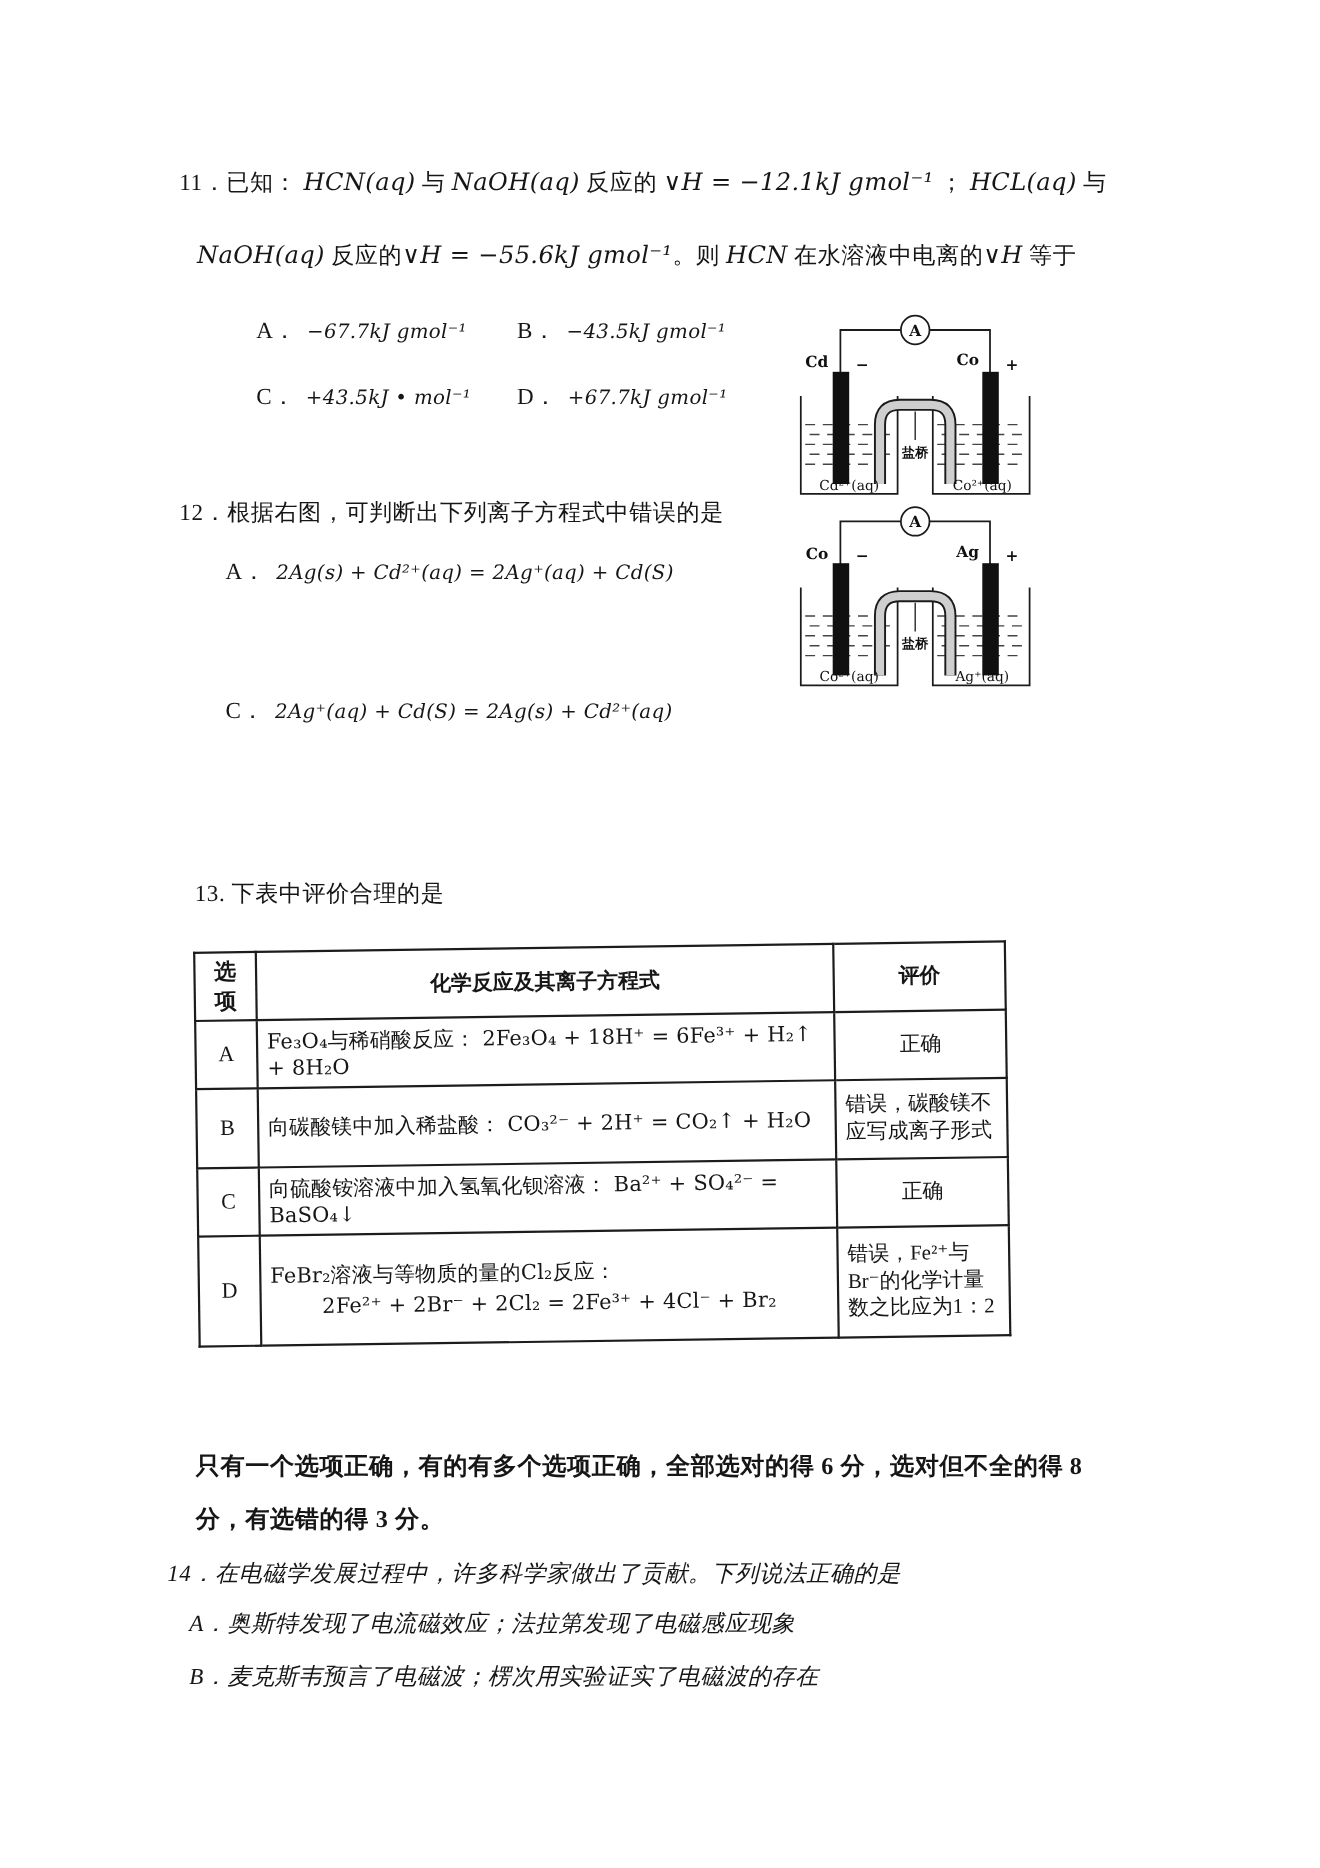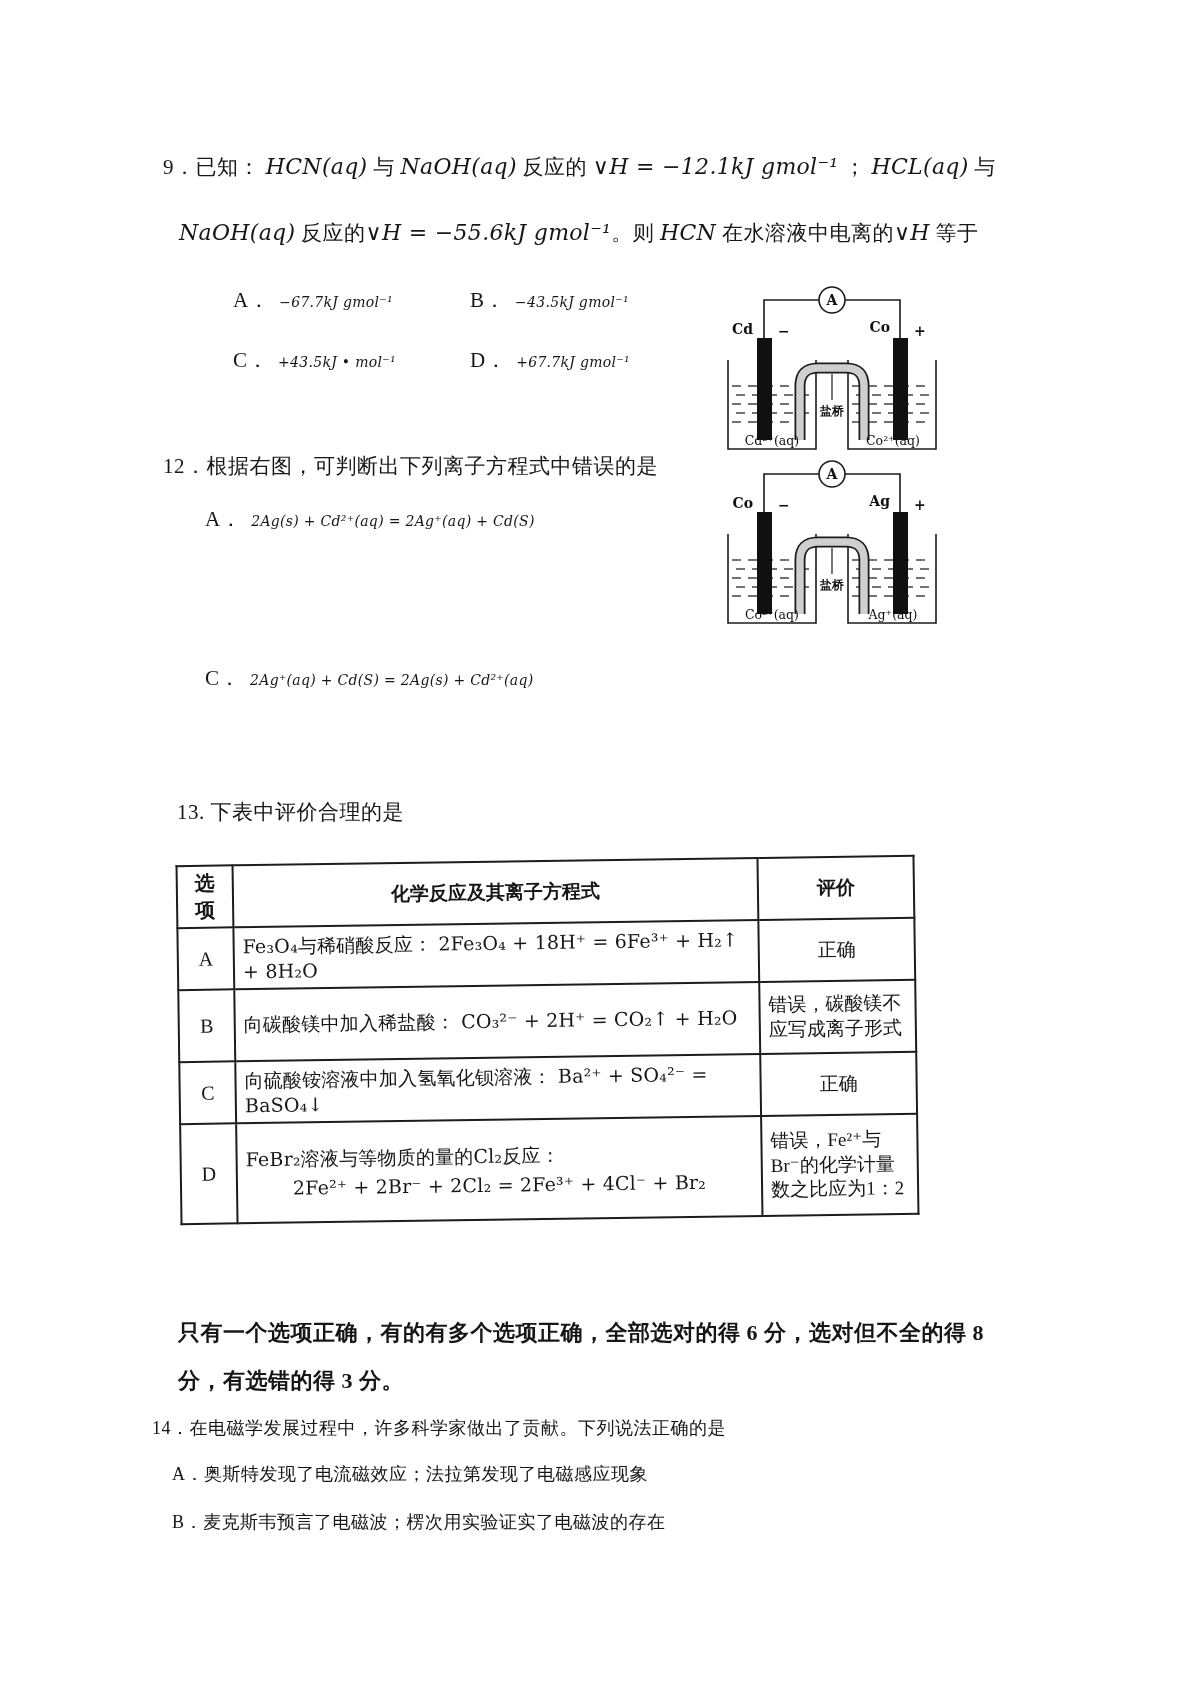--- a/index.html
+++ b/index.html
@@ -19,21 +19,21 @@
   .seg-math {
     font-family: "DejaVu Serif", serif;
     font-style: italic;
     font-size: 22px;
     letter-spacing: 0.3px;
   }
   .opt-label { font-size: 21px; margin-right: 10px; }
   .opt-math {
     font-family: "DejaVu Serif", serif;
     font-style: italic;
-    font-size: 14px;
+    font-size: 18px;
     letter-spacing: 0.3px;
   }
   .opt-pair { white-space: nowrap; }
 
   
   .cell-svg text {
     font-family: "DejaVu Serif", serif;
     fill: #101010;
   }
   .cell-svg .lbl { font-size: 14px; font-weight: 700; }
@@ -60,28 +60,28 @@
   .col-opt  { width: 56px; text-align: center; font-size: 20px; }
   .col-rxn  { width: 525px; text-align: left; padding-left: 14px; }
   .col-eval { width: 156px; text-align: center; line-height: 1.3; }
   .eval-left { text-align: left; padding-left: 6px; padding-right: 4px; }
   .chem { font-family: "DejaVu Serif", serif; letter-spacing: 0.2px; }
   .rxn-line2 { text-align: center; margin-top: 4px; }
 
   
   .sec2 { font-size: 22px; font-weight: 700; letter-spacing: 0.5px; white-space: nowrap; }
 
-  .q14-text { font-size: 18px; letter-spacing: 0.5px; white-space: nowrap; }
+  .q14-text { font-size: 21px; letter-spacing: 0.5px; white-space: nowrap; font-style: italic; }
 </style>
 </head>
 <body>
 
 <div id="page">
 
-  <div class="abs q-text" style="left:163px; top:152px;"><span class="seg-cn">9．已知： </span><span class="seg-math">HCN(aq)</span><span class="seg-cn"> 与 </span><span class="seg-math">NaOH(aq)</span><span class="seg-cn"> 反应的 </span><span class="seg-math">∨H = −12.1kJ gmol⁻¹</span><span class="seg-cn"> ；  </span><span class="seg-math">HCL(aq)</span><span class="seg-cn"> 与</span></div>
+  <div class="abs q-text" style="left:163px; top:152px;"><span class="seg-cn">11．已知： </span><span class="seg-math">HCN(aq)</span><span class="seg-cn"> 与 </span><span class="seg-math">NaOH(aq)</span><span class="seg-cn"> 反应的 </span><span class="seg-math">∨H = −12.1kJ gmol⁻¹</span><span class="seg-cn"> ；  </span><span class="seg-math">HCL(aq)</span><span class="seg-cn"> 与</span></div>
   <div class="abs q-text" style="left:150px; top:218px;margin-left:29px;"><span class="seg-math">NaOH(aq)</span><span class="seg-cn"> 反应的</span><span class="seg-math">∨H = −55.6kJ gmol⁻¹</span><span class="seg-cn">。则 </span><span class="seg-math">HCN</span><span class="seg-cn"> 在水溶液中电离的</span><span class="seg-math">∨H</span><span class="seg-cn"> 等于</span></div>
 
   <div class="abs opt-pair" style="left:233px; top:286px;">
     <span class="opt-label">A．</span><span class="opt-math">−67.7kJ gmol⁻¹</span>
   </div>
   <div class="abs opt-pair" style="left:470px; top:286px;">
     <span class="opt-label">B．</span><span class="opt-math">−43.5kJ gmol⁻¹</span>
   </div>
   <div class="abs opt-pair" style="left:233px; top:346px;">
     <span class="opt-label">C．</span><span class="opt-math">+43.5kJ • mol⁻¹</span>
@@ -172,21 +172,21 @@
     <text class="sb" x="108" y="133">盐桥</text>
     <text class="sol" x="60" y="163" text-anchor="middle">Co²⁺(aq)</text>
     <text class="sol" x="181" y="163" text-anchor="middle">Ag⁺(aq)</text>
   </svg>
 
   <div class="abs q-text" style="left:163px; top:452px;">12．根据右图，可判断出下列离子方程式中错误的是</div>
 
   <div class="abs opt-pair" style="left:205px; top:505px;">
     <span class="opt-label">A．</span><span class="opt-math">2Ag(s) + Cd²⁺(aq) = 2Ag⁺(aq) + Cd(S)</span>
   </div>
-  <div class="abs opt-pair" style="left:205px; top:664px;">
+  <div class="abs opt-pair" style="left:205px; top:632px;">
     <span class="opt-label">C．</span><span class="opt-math">2Ag⁺(aq) + Cd(S) = 2Ag(s) + Cd²⁺(aq)</span>
   </div>
 
   <div class="abs q-text" style="left:177px; top:798px;">13. 下表中评价合理的是</div>
 
   <table class="abs exam-table" style="left:178px; top:860px;">
     <colgroup>
         <col style="width:56px">
         <col style="width:525px">
         <col style="width:156px">

